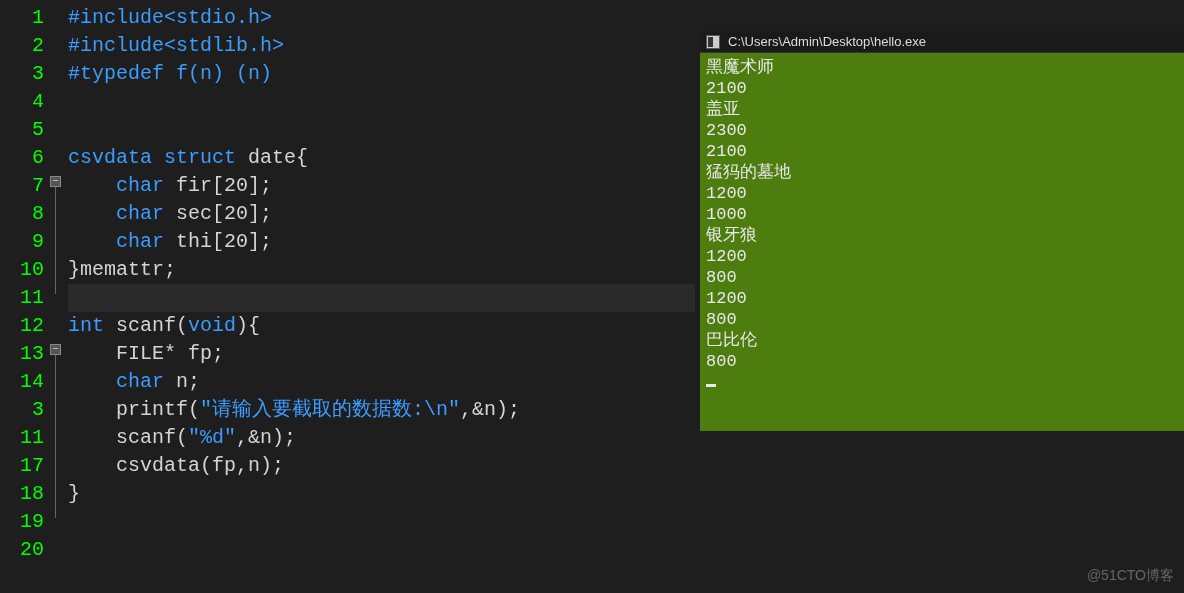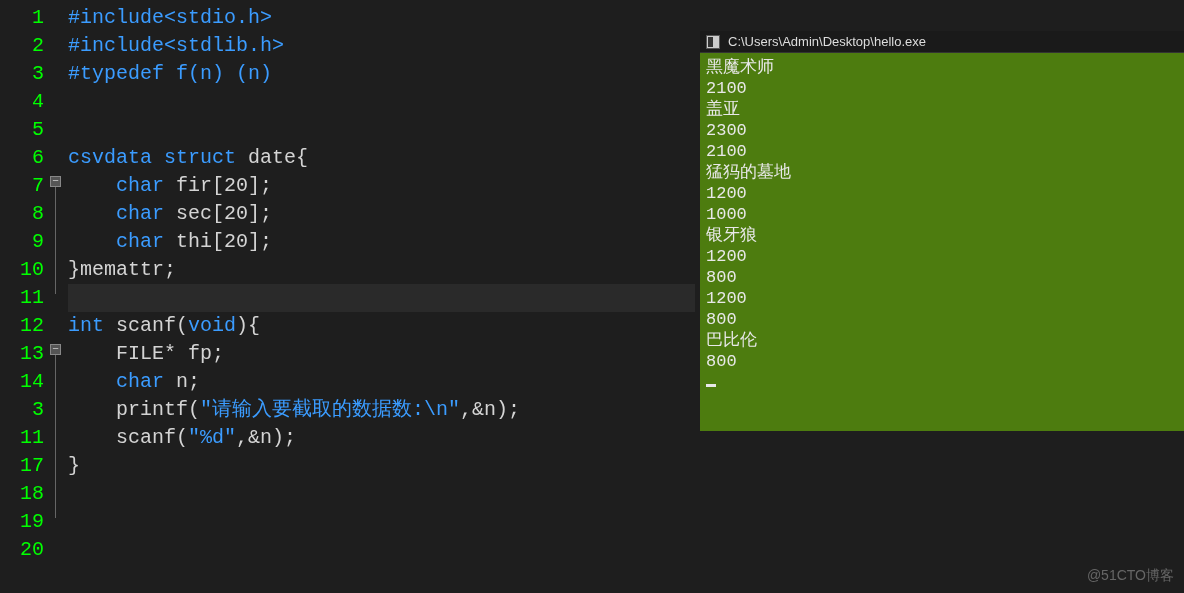--- a/index.html
+++ b/index.html
@@ -179,20 +179,21 @@
       <div class="code-line"><span class="tok-plain">    </span><span class="tok-keyword">char</span><span class="tok-plain"> fir[</span><span class="tok-num">20</span><span class="tok-plain">];</span></div>
       <div class="code-line"><span class="tok-plain">    </span><span class="tok-keyword">char</span><span class="tok-plain"> sec[</span><span class="tok-num">20</span><span class="tok-plain">];</span></div>
       <div class="code-line"><span class="tok-plain">    </span><span class="tok-keyword">char</span><span class="tok-plain"> thi[</span><span class="tok-num">20</span><span class="tok-plain">];</span></div>
       <div class="code-line"><span class="tok-plain">}memattr;</span></div>
       <div class="code-line current-line"></div>
       <div class="code-line"><span class="tok-keyword">int</span><span class="tok-plain"> scanf(</span><span class="tok-keyword">void</span><span class="tok-plain">){</span></div>
       <div class="code-line"><span class="tok-plain">    FILE* fp;</span></div>
       <div class="code-line"><span class="tok-plain">    </span><span class="tok-keyword">char</span><span class="tok-plain"> n;</span></div>
       <div class="code-line"><span class="tok-plain">    printf(</span><span class="tok-string">"请输入要截取的数据数:\n"</span><span class="tok-plain">,&amp;n);</span></div>
       <div class="code-line"><span class="tok-plain">    scanf(</span><span class="tok-string">"%d"</span><span class="tok-plain">,&amp;n);</span></div>
+      <div class="code-line"><span class="tok-plain">    csvdata(fp,n);</span></div>
       <div class="code-line"><span class="tok-plain">}</span></div>
       <div class="code-line"></div>
     </div>
 </div>
 
 <div class="console-window">
   <div class="console-titlebar">
     <span class="console-icon"></span>
     <span>C:\Users\Admin\Desktop\hello.exe</span>
   </div>

